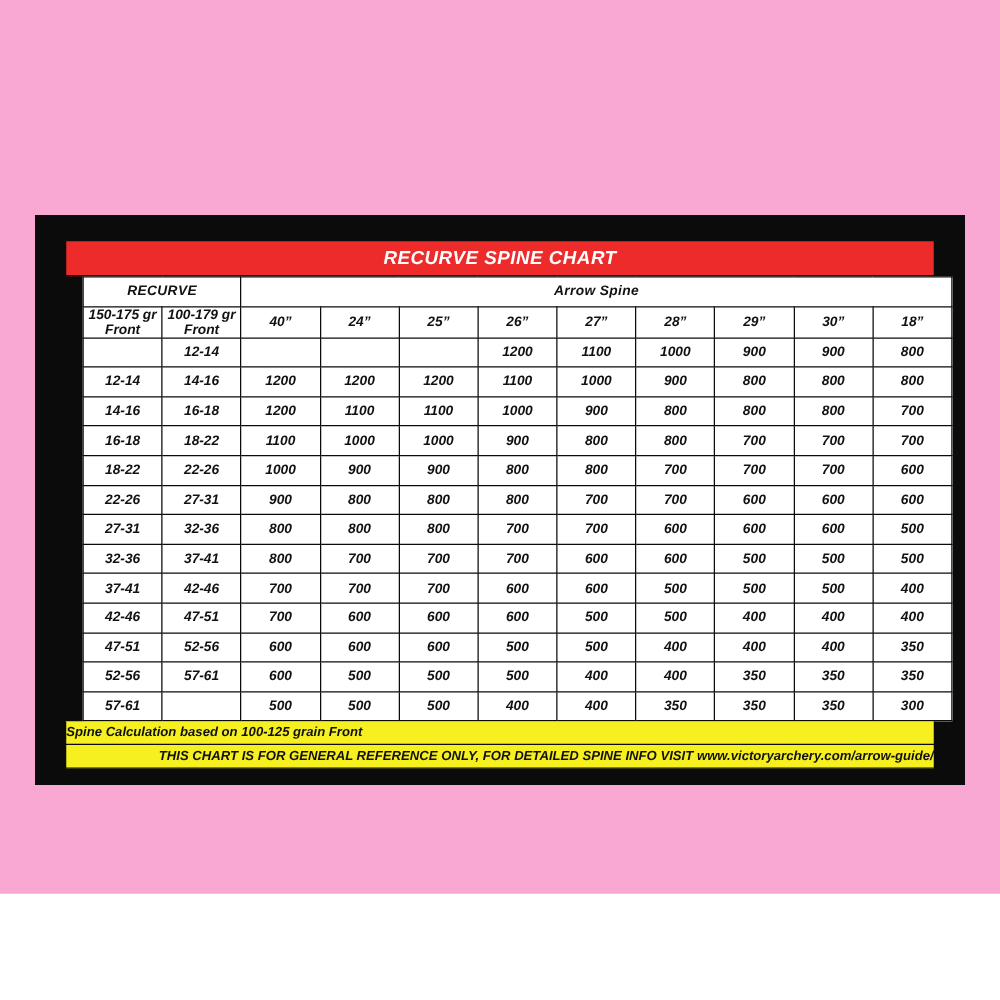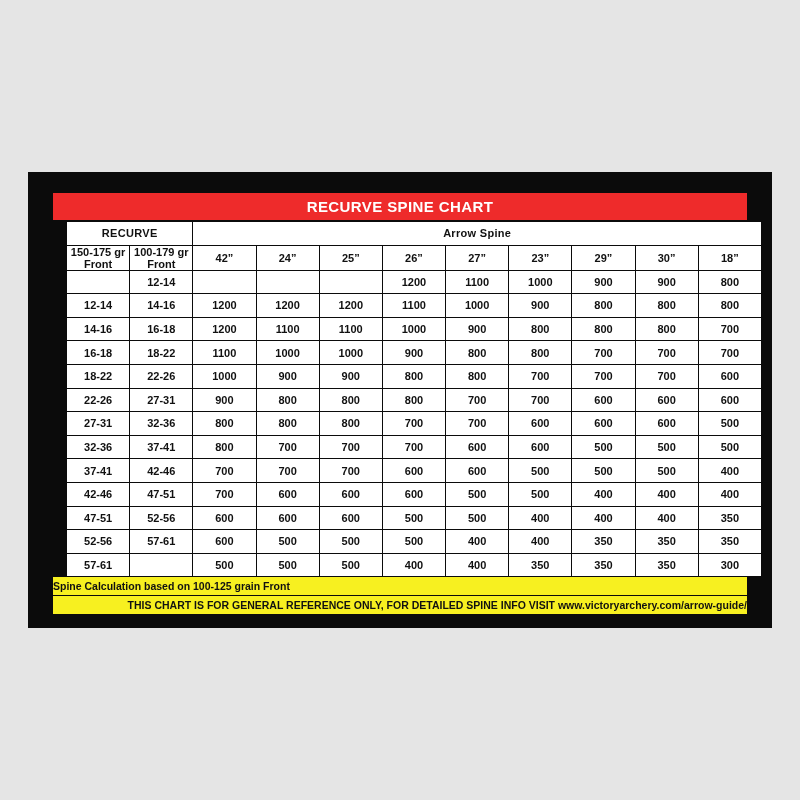--- a/index.html
+++ b/index.html
@@ -6,22 +6,23 @@
     margin: 0;
     padding: 0;
     background: #ffffff;
     width: 800px;
     height: 800px;
     font-family: "Liberation Sans", sans-serif;
   }
   #root {
     position: relative;
     width: 800px;
-    height: 800px;
-    background: #e5e5e5;
+    height: 715px;
+    background: #f9a8d4;
+    font-style: italic;
   }
   .card {
     position: absolute;
     left: 28px;
     top: 172px;
     width: 744px;
     height: 456px;
     background: #0b0b0b;
     box-sizing: border-box;
     padding: 20px 24px 18px 24px;
@@ -124,26 +125,26 @@
 
     <table class="spine">
       <thead>
         <tr>
           <th class="hdr-recurve" colspan="2" style="width:auto;">RECURVE</th>
           <th class="hdr-arrowlen" colspan="9">Arrow Spine</th>
         </tr>
         <tr>
           <th class="sub-hdr" style="width:12.2%">150-175 gr Front</th>
           <th class="sub-hdr" style="width:12.2%">100-179 gr Front</th>
-          <th class="len-hdr" style="width:8.4%">42”</th>
+          <th class="len-hdr" style="width:8.4%">40”</th>
           <th class="len-hdr" style="width:8.4%">24”</th>
           <th class="len-hdr" style="width:8.4%">25”</th>
           <th class="len-hdr" style="width:8.4%">26”</th>
           <th class="len-hdr" style="width:8.4%">27”</th>
-          <th class="len-hdr" style="width:8.4%">23”</th>
+          <th class="len-hdr" style="width:8.4%">28”</th>
           <th class="len-hdr" style="width:8.4%">29”</th>
           <th class="len-hdr" style="width:8.4%">30”</th>
           <th class="len-hdr" style="width:8.4%">18”</th>
         </tr>
       </thead>
       <tbody id="spine-body">
           <tr>
             <td class="lbl-empty"></td>
             <td class="lbl-white">12-14</td>
             <td class="c-gray"></td>

